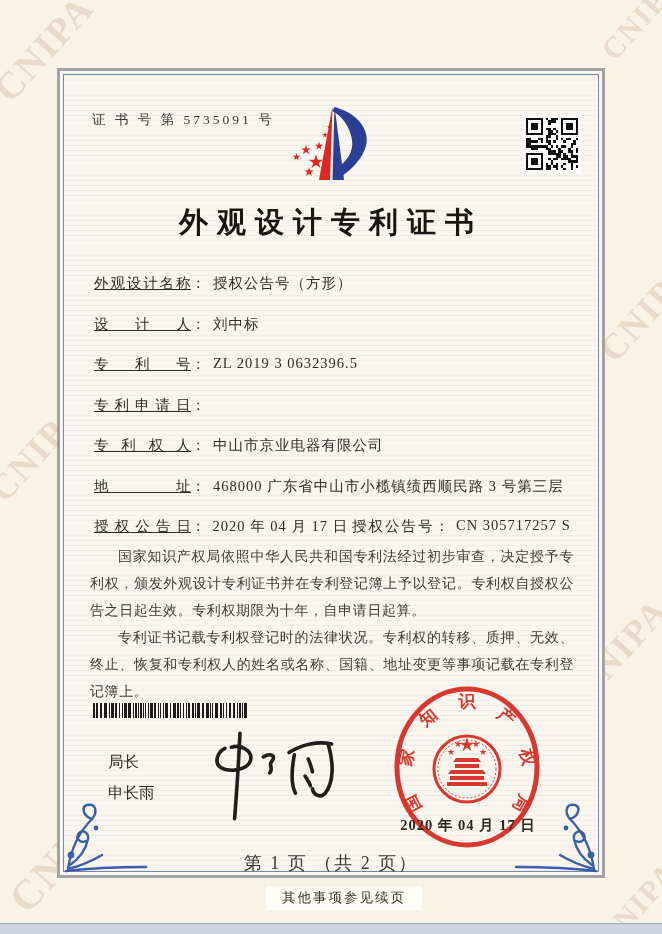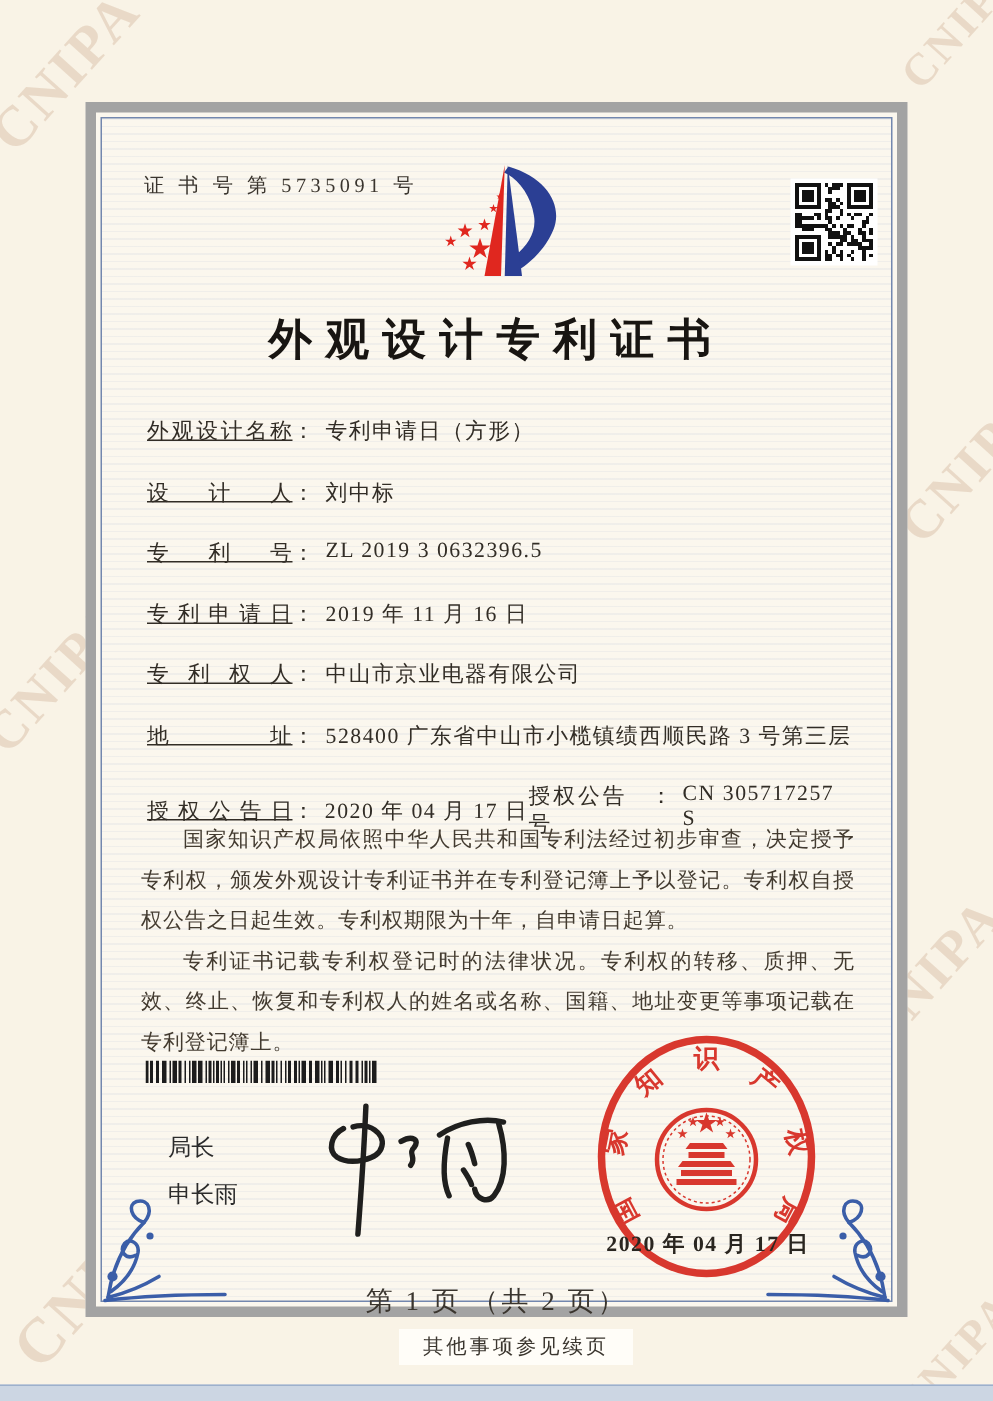--- a/index.html
+++ b/index.html
@@ -13,21 +13,21 @@
   
   .wm {
     position:absolute; font-family:"Liberation Serif","DejaVu Serif",serif;
     font-weight:bold; color:rgba(208,175,150,0.38); letter-spacing:2px;
     transform:rotate(-48deg); white-space:nowrap; z-index:1; pointer-events:none;
   }
 
   
   .frame {
     position:absolute; left:57px; top:68px; width:548px; height:810px;
-    border:7px solid #a3a3a3; background:#fbf7ee; z-index:2;
+    border:3px solid #a3a3a3; background:#fbf7ee; z-index:2;
   }
   .inner {
     position:absolute; inset:3px; border:1px solid #7387ae;
     background:
       repeating-linear-gradient(180deg, rgba(140,160,200,0.10) 0px, rgba(140,160,200,0.10) 1px, transparent 1px, transparent 5px);
     overflow:visible;
   }
 
   .certno { position:absolute; left:28px; top:36px; font-size:13.5px; letter-spacing:3px; color:#3a352e; }
 
@@ -249,46 +249,45 @@
             </g>
           </svg>
       </div>
 
       <div class="title">外观设计专利证书</div>
 
       <div class="fields">
         <div class="frow">
           <span class="flabel">外观设计名称</span>
             <span class="fcolon">：</span>
-          <span class="fvalue">专利申请日（方形）</span>
+          <span class="fvalue">授权公告号（方形）</span>
         </div>
         <div class="frow">
           <span class="flabel">设 计 人</span>
             <span class="fcolon">：</span>
           <span class="fvalue">刘中标</span>
         </div>
         <div class="frow">
           <span class="flabel">专 利 号</span>
             <span class="fcolon">：</span>
           <span class="fvalue">ZL 2019 3 0632396.5</span>
         </div>
         <div class="frow">
           <span class="flabel">专利申请日</span>
             <span class="fcolon">：</span>
-          <span class="fvalue">2019 年 11 月 16 日</span>
         </div>
         <div class="frow">
           <span class="flabel">专 利 权 人</span>
             <span class="fcolon">：</span>
           <span class="fvalue">中山市京业电器有限公司</span>
         </div>
         <div class="frow">
           <span class="flabel">地 址</span>
             <span class="fcolon">：</span>
-          <span class="fvalue">528400 广东省中山市小榄镇绩西顺民路 3 号第三层</span>
+          <span class="fvalue">468000 广东省中山市小榄镇绩西顺民路 3 号第三层</span>
         </div>
         <div class="grantrow">
           <span class="gpair1">
             <span class="flabel">授权公告日</span>
               <span class="fcolon">：</span>
             <span class="fvalue">2020 年 04 月 17 日</span>
           </span>
           <span style="display:flex;">
             <span style="letter-spacing:2px;">授权公告号</span>
               <span class="fcolon">：</span>

